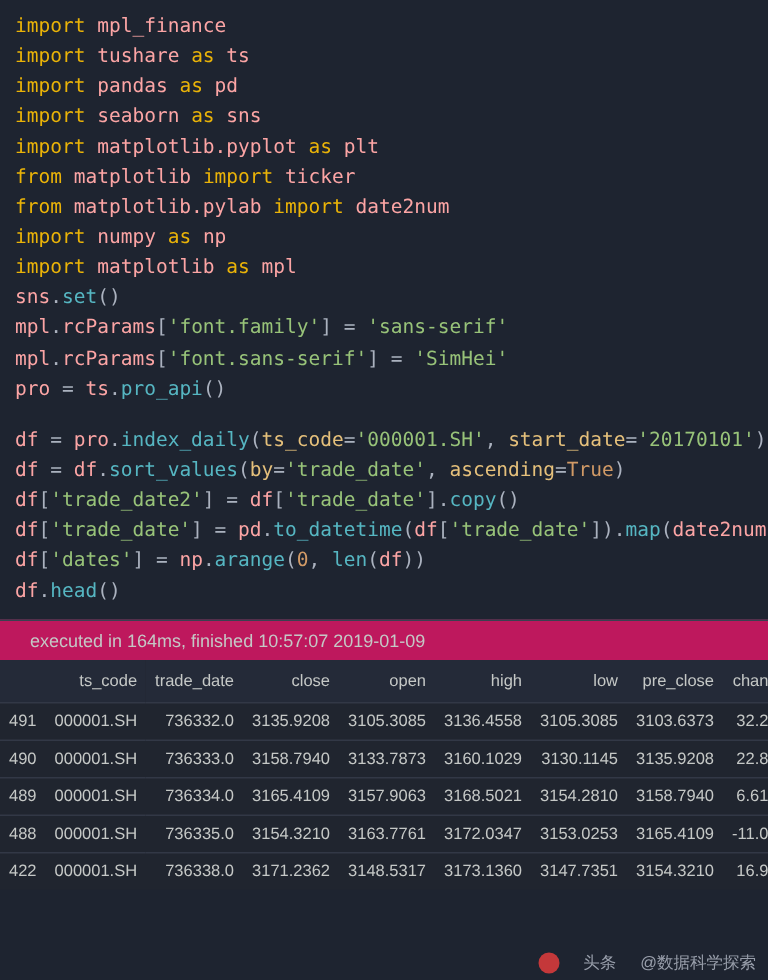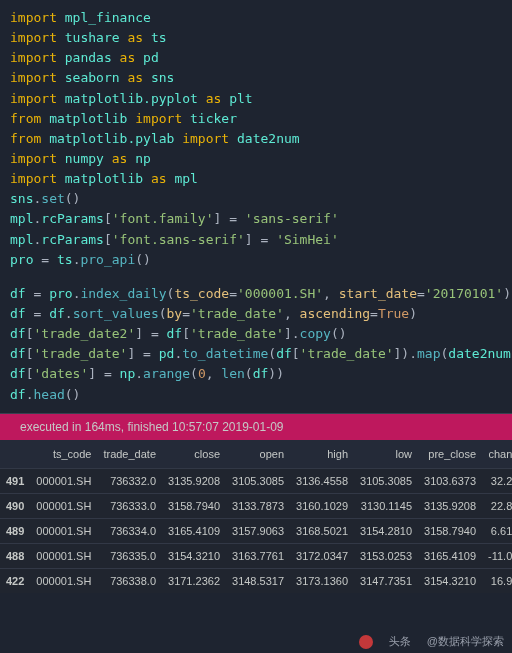--- a/index.html
+++ b/index.html
@@ -12,21 +12,21 @@
     height: 653px;
     overflow: hidden;
     position: relative;
   }
   .code-area {
     padding: 8px 10px;
     line-height: 1.55;
   }
   .line { white-space: pre; }
   .kw   { color: #eab308; }      
-  .mod  { color: #5eead4; }
+  .mod  { color: #fca5a5; }
   .fn   { color: #56b6c2; }
   .str  { color: #98c379; }      
   .num  { color: #d19a66; }      
   .op   { color: #abb2bf; }
   .par  { color: #abb2bf; }
   .arg  { color: #e5c07b; }
   .bool { color: #d19a66; }
   .blank { height: 14px; }
   .exec-bar {
     border-top: 1px solid #3a4050;
@@ -47,21 +47,21 @@
     width: 100%;
   }
   th {
     color: #c5c8c6;
     font-weight: 400;
     text-align: right;
     padding: 8px 6px;
     white-space: nowrap;
     background: #242a38;
   }
-  th:first-child, td:first-child { text-align: left; font-weight: 700; }
+  th:first-child, td:first-child { text-align: left; font-weight: 400; }
   td {
     color: #c5c8c6;
     text-align: right;
     padding: 6px 6px;
     white-space: nowrap;
     border-top: 1px solid #323846;
   }
   .watermark {
     position: absolute;
     right: 8px;

